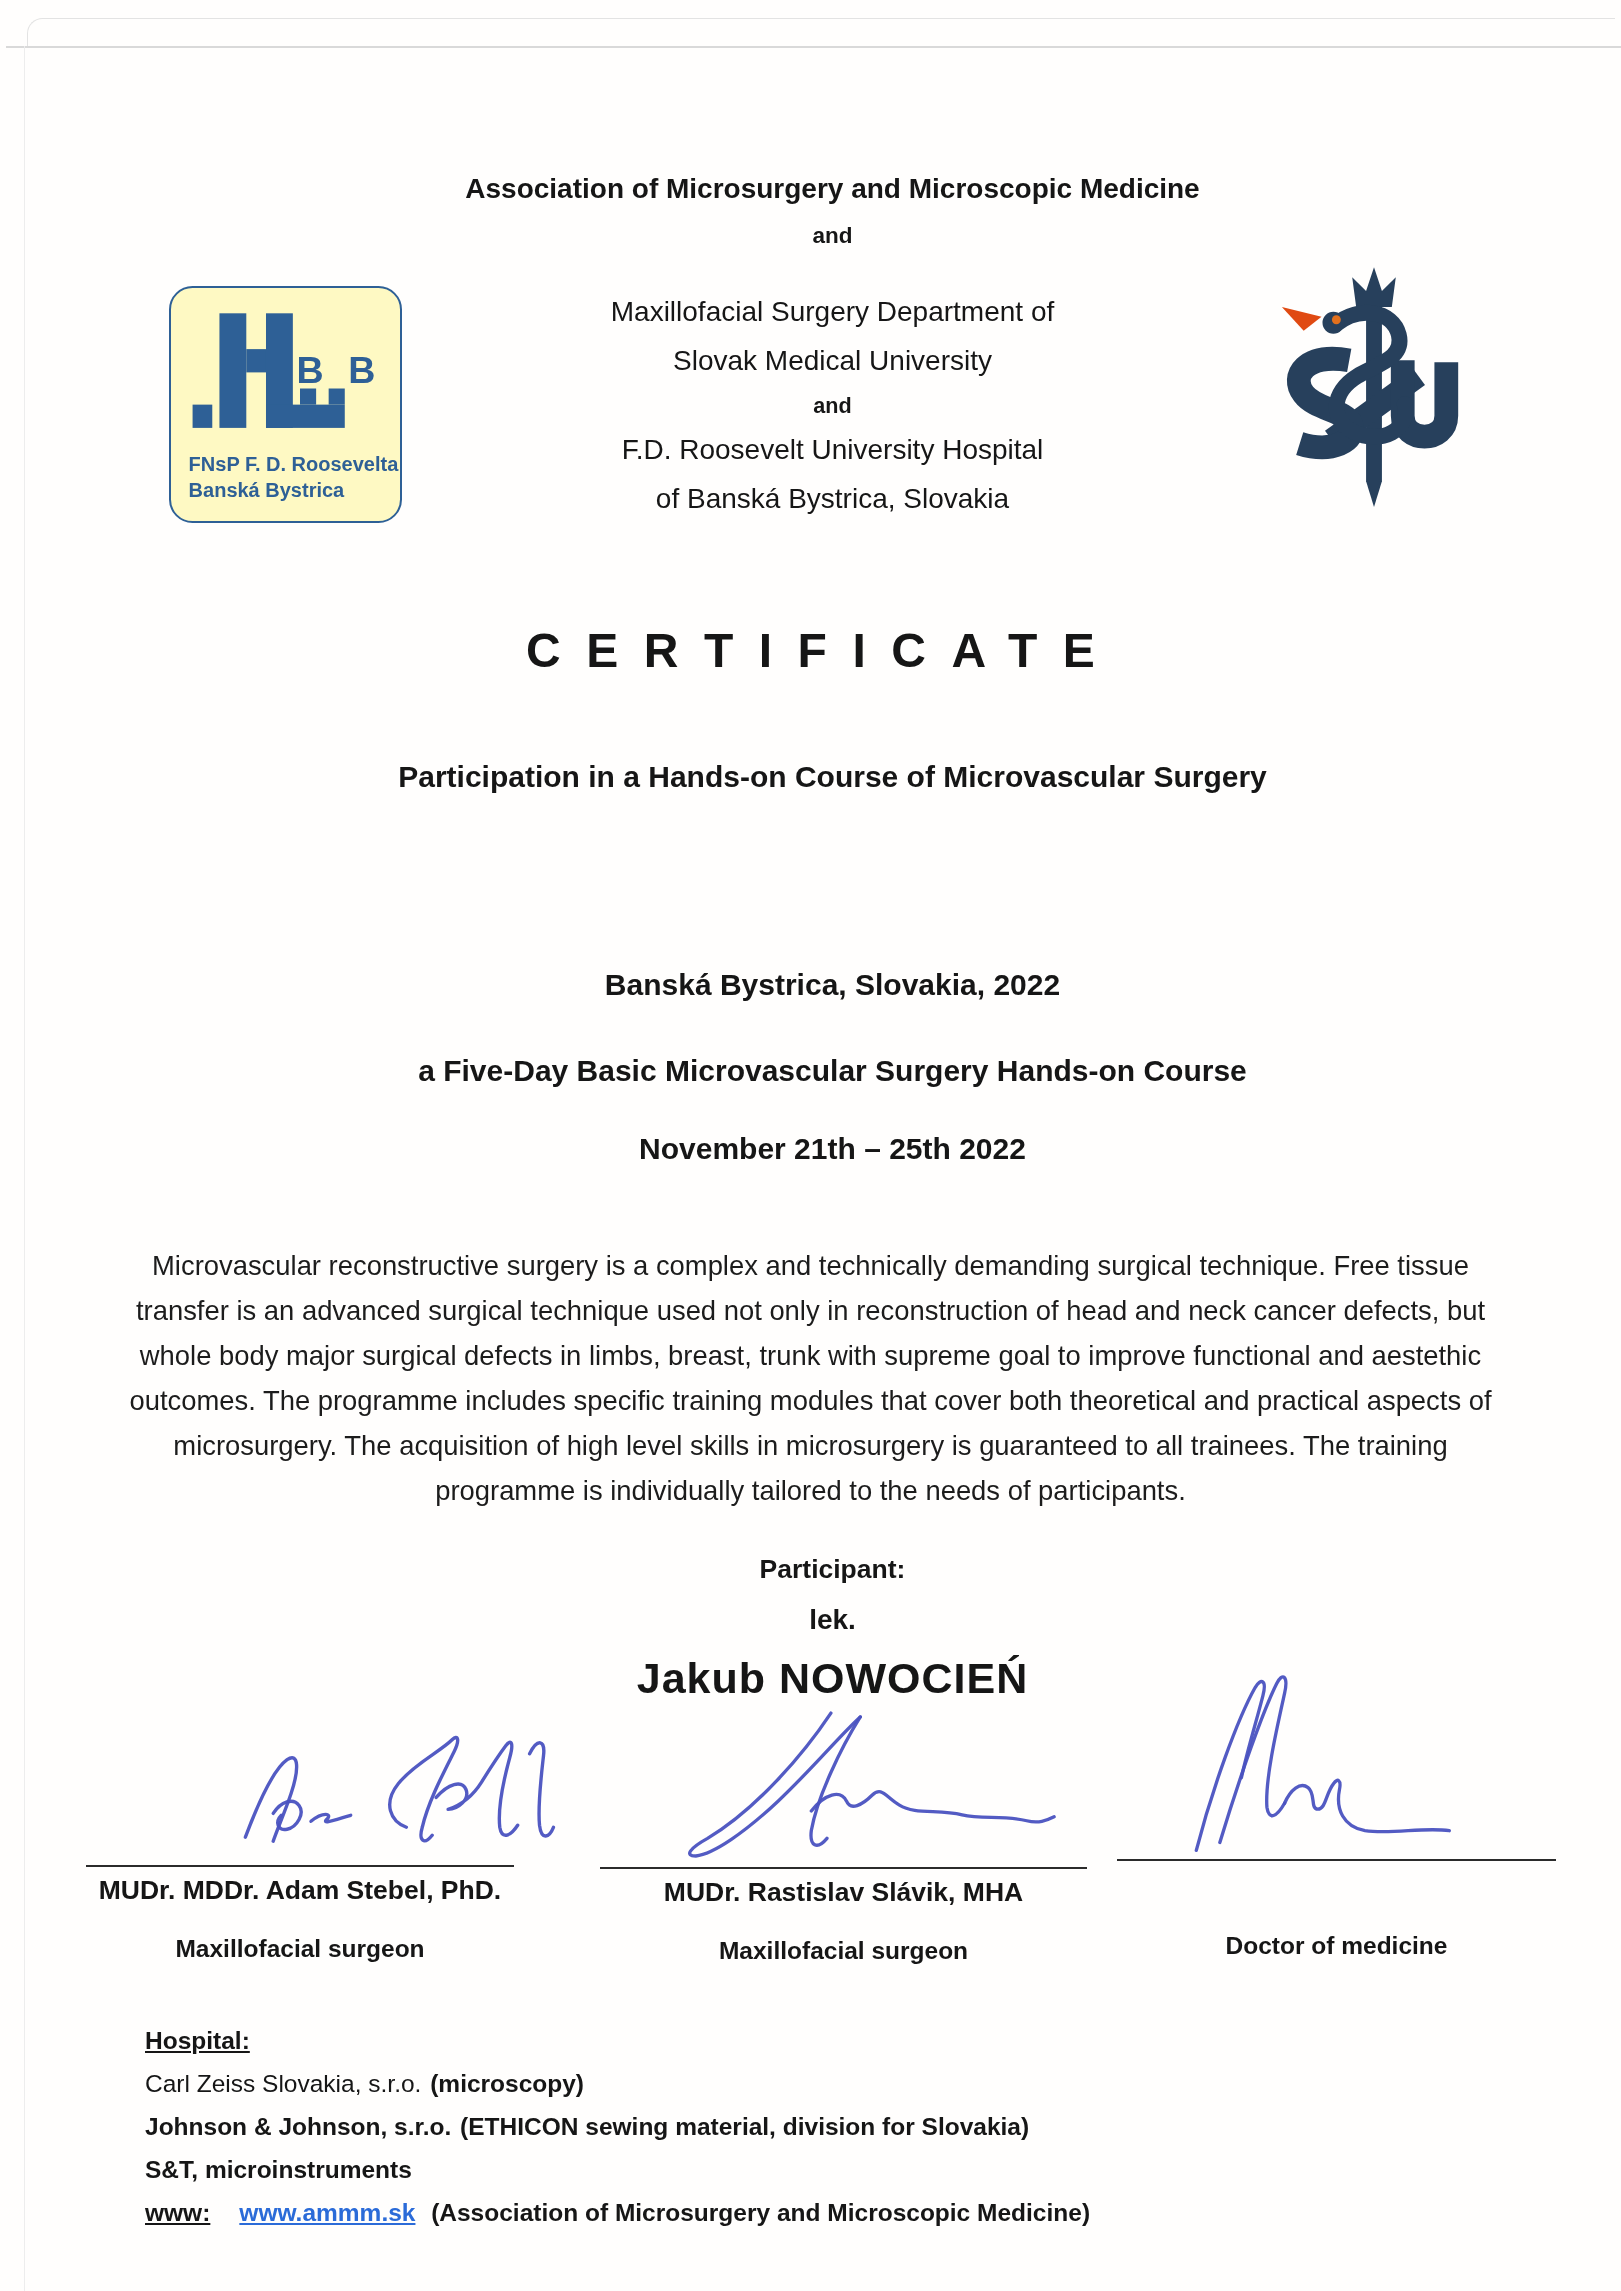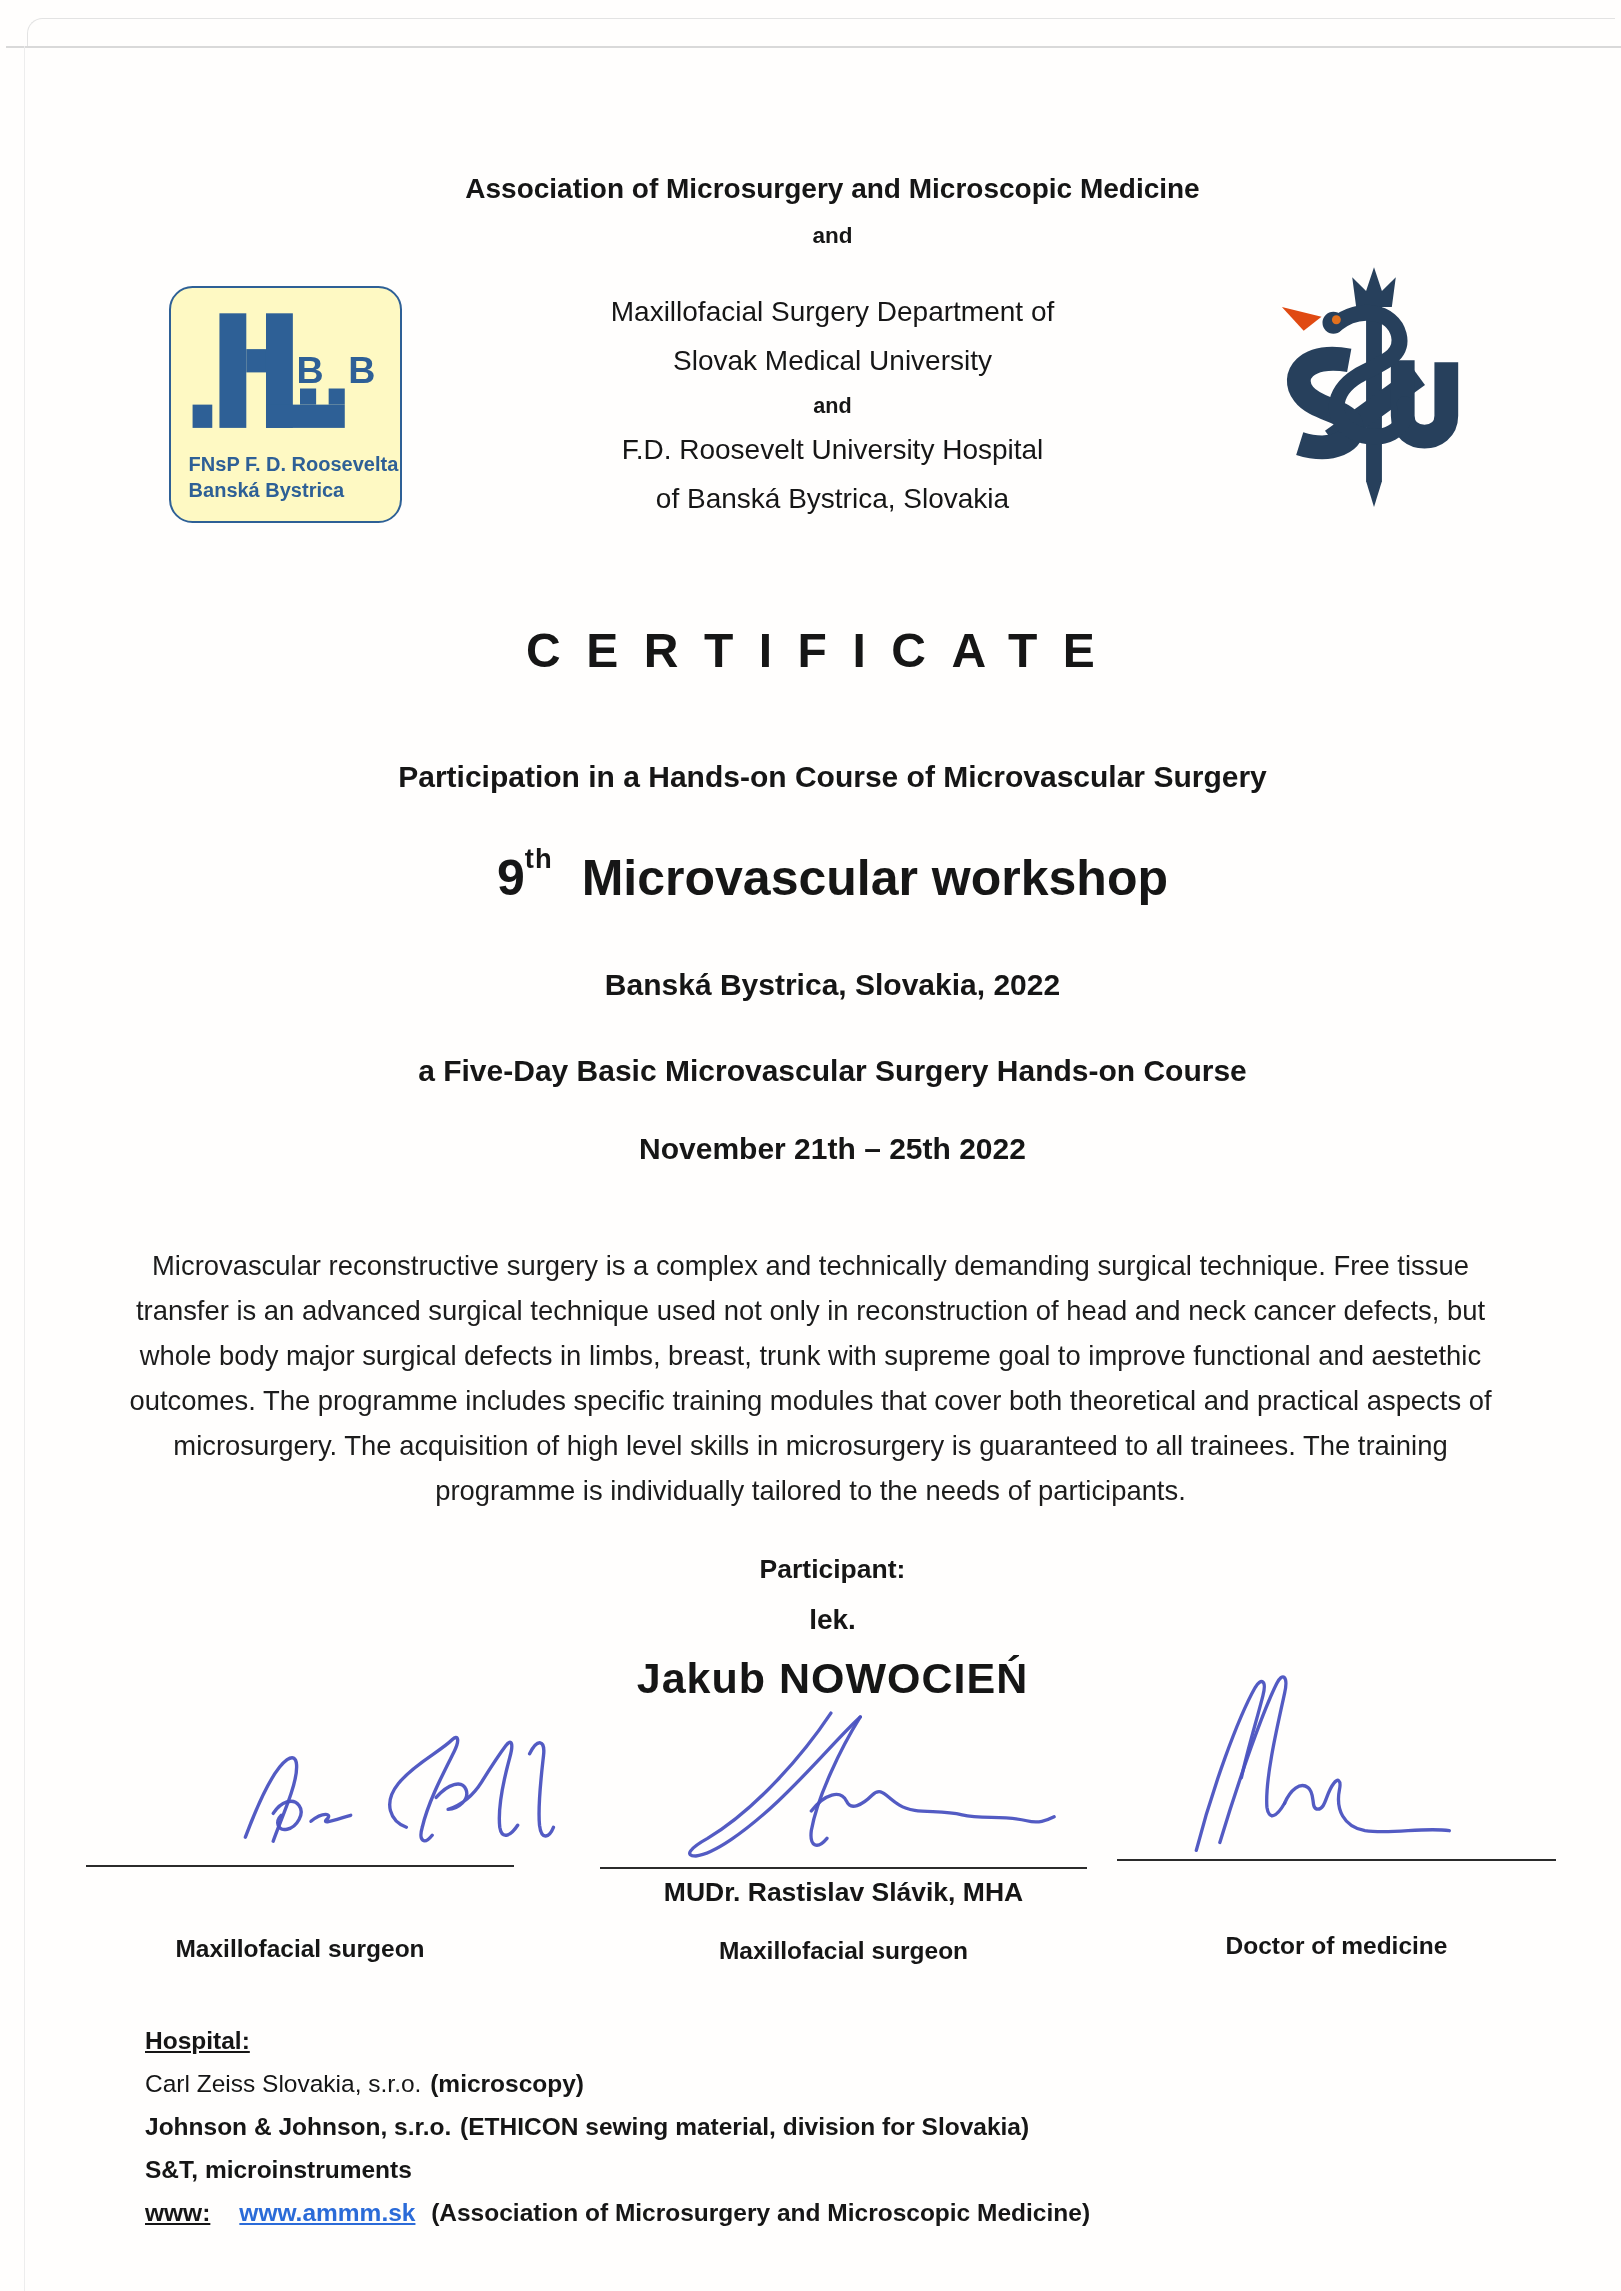--- a/index.html
+++ b/index.html
@@ -130,21 +130,20 @@
       <path d="M66 60 C90 40 124 46 130 70 C136 94 108 100 88 112 C62 128 60 156 84 168 C112 182 142 166 136 140" stroke="#27405c" stroke-width="16" fill="none" stroke-linecap="round"></path>
 
       <circle cx="64" cy="58" r="11" fill="#27405c"></circle>
       <circle cx="67" cy="55" r="4.5" fill="#e2701d"></circle>
     </svg>
   </div>
 
   <div class="centered cert-title">CERTIFICATE</div>
   <div class="centered subtitle">Participation in a Hands-on Course of Microvascular Surgery</div>
 
-  <div class="centered workshop"><span>9</span><sup>th</sup><span class="ws-gap"></span><span>Microvascular workshop</span></div>
 
   <div class="centered location">Banská Bystrica, Slovakia, 2022</div>
   <div class="centered course">a Five-Day Basic Microvascular Surgery Hands-on Course</div>
   <div class="centered dates">November 21th – 25th 2022</div>
 
   <div class="body-par">Microvascular reconstructive surgery is a complex and technically demanding surgical technique. Free tissue transfer is an advanced surgical technique used not only in reconstruction of head and neck cancer defects, but whole body major surgical defects in limbs, breast, trunk with supreme goal to improve functional and aestethic outcomes. The programme includes specific training modules that cover both theoretical and practical aspects of microsurgery. The acquisition of high level skills in microsurgery is guaranteed to all trainees. The training programme is individually tailored to the needs of participants.</div>
 
   <div class="centered part-label">Participant:</div>
   <div class="centered part-degree">lek.</div>
   <div class="centered part-name">Jakub NOWOCIEŃ</div>
@@ -152,20 +151,21 @@
   <div class="sig-col" style="left:86px;width:428px;">
     <svg class="sig-svg" style="left:127px;top:0;" width="343" height="159" viewBox="0 0 340 160">
       <path class="sig-stroke" d="M30 128 C42 96 58 60 72 50 C84 42 84 60 76 84 C70 102 62 120 58 132"></path>
       <path class="sig-stroke" d="M58 104 C66 92 78 88 84 96 C90 104 82 118 72 120 C62 122 60 112 66 106"></path>
       <path class="sig-stroke" d="M96 112 C108 102 118 104 112 110 C106 116 122 110 136 106"></path>
       <path class="sig-stroke" d="M192 118 C176 112 168 94 184 74 C200 54 226 42 238 30 C244 24 246 30 240 42 C230 62 214 92 208 118 C204 132 210 136 218 126"></path>
       <path class="sig-stroke" d="M222 88 C234 74 248 70 252 80 C256 90 244 100 234 100 C246 96 258 88 268 72 C278 56 286 44 292 36 C298 28 300 34 296 48 C290 70 284 100 286 118 C288 130 296 128 304 116"></path>
       <path class="sig-stroke" d="M316 44 C324 28 332 30 330 46 C328 64 324 96 326 116 C328 132 336 128 340 118"></path>
     </svg>
     <div class="sig-rule" style="top:155px;"></div>
+    <div class="sig-name" style="top:165px;">MUDr. MDDr. Adam Stebel, PhD.</div>
     <div class="sig-role" style="top:225px;">Maxillofacial surgeon</div>
   </div>
 
   <div class="sig-col" style="left:600px;width:487px;">
     <svg class="sig-svg" style="left:39px;top:-7.8px;" width="421" height="167" viewBox="0 0 430 160">
       <path class="sig-stroke" d="M196 6 C168 48 120 104 70 134 C52 144 46 152 58 152 C76 150 108 128 142 96 C176 64 206 28 226 10"></path>
       <path class="sig-stroke" d="M226 10 C206 42 182 92 176 126 C174 142 182 146 192 134"></path>
       <path class="sig-stroke" d="M176 106 C190 88 206 84 212 96 C216 106 228 100 238 90 C248 80 252 92 266 100 C282 110 306 104 330 110 C350 115 372 110 396 116 C408 119 416 116 424 112"></path>
     </svg>
     <div class="sig-rule" style="top:157px;"></div>

